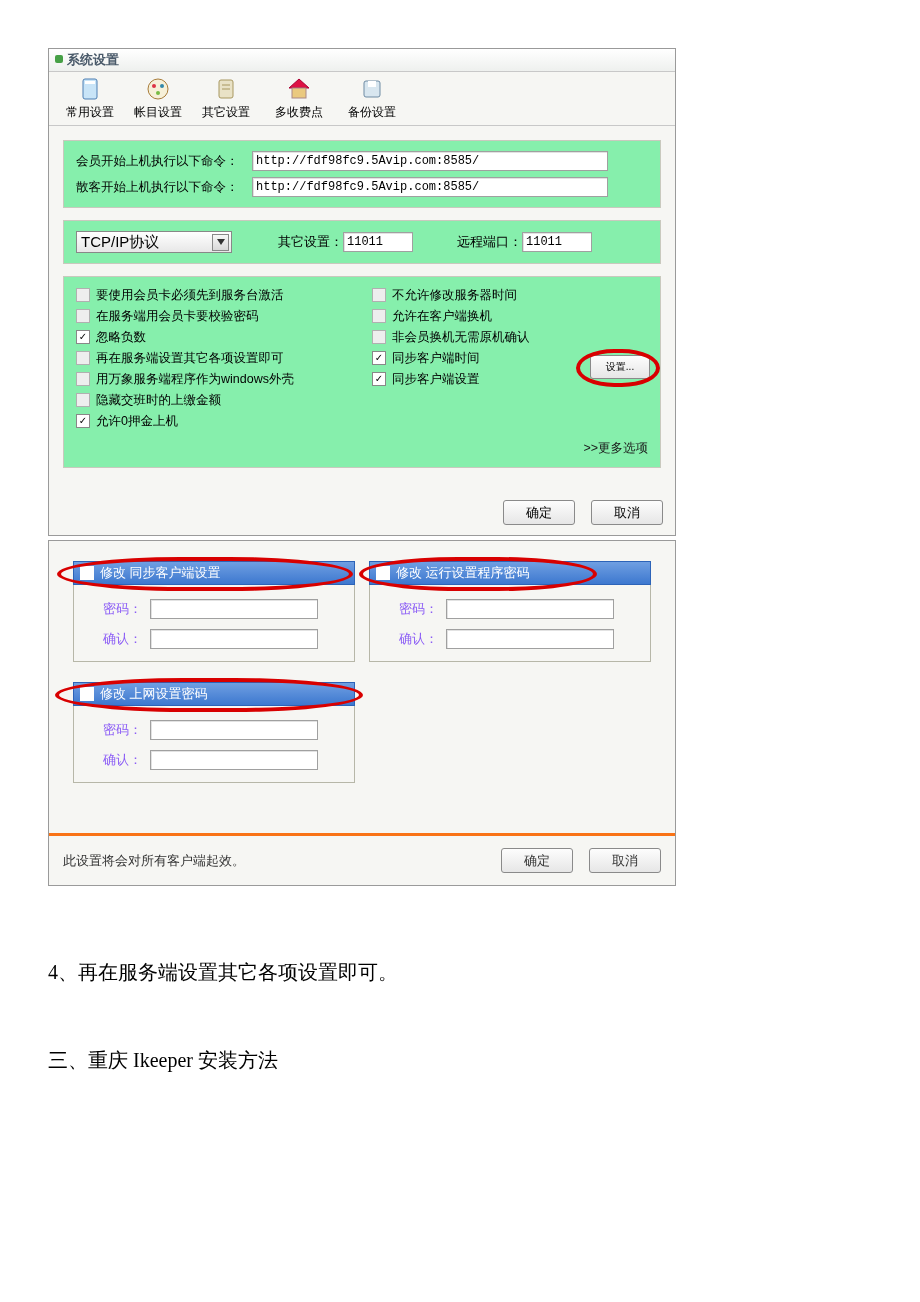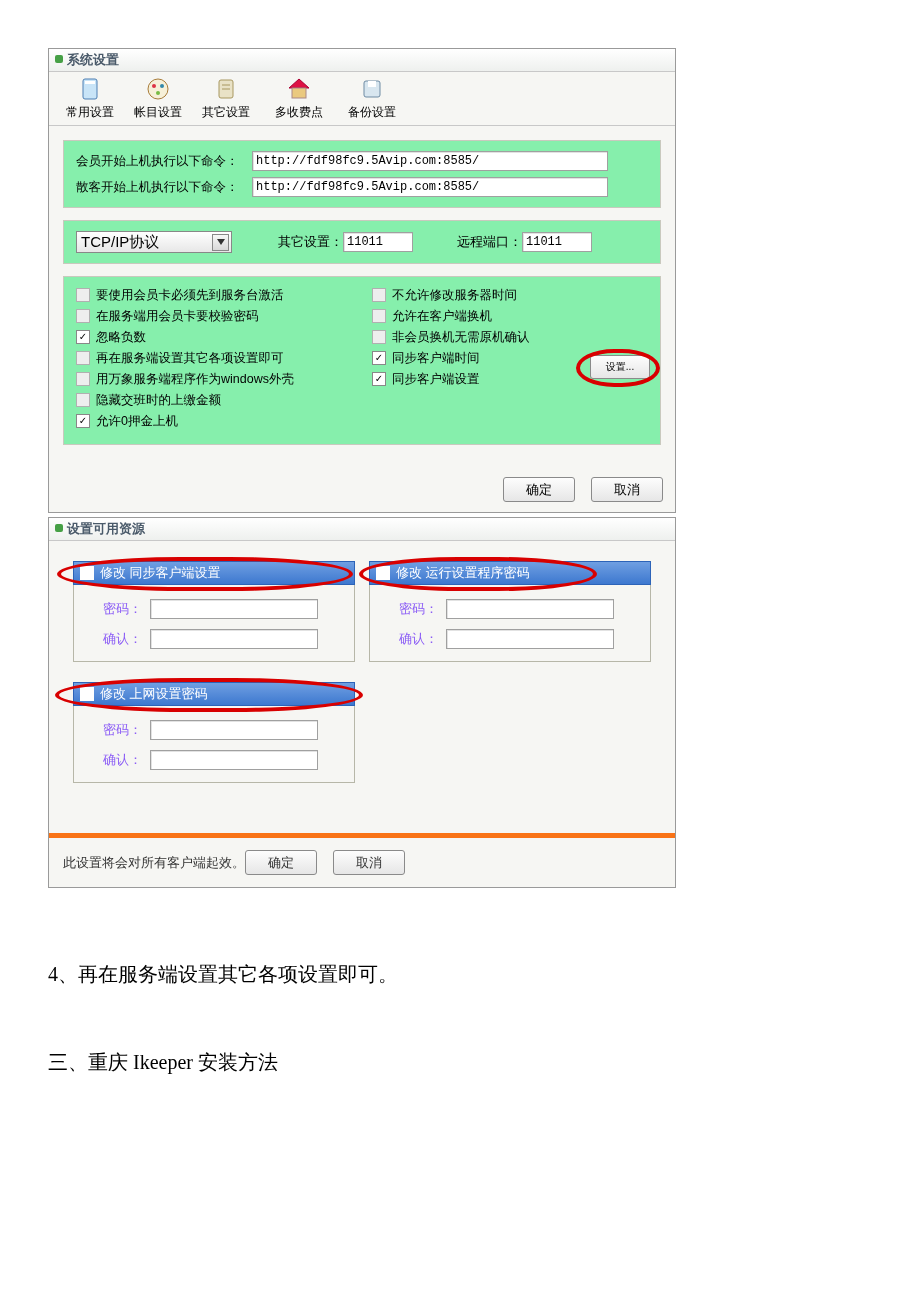--- a/index.html
+++ b/index.html
@@ -148,23 +148,23 @@
   .pw-body{
     border:1px solid #b7b7a8;border-top:none;
     padding:14px 12px 12px 12px;background:#f6f6f3;
   }
   .pw-line{display:flex;align-items:center;margin-bottom:10px;}
   .pw-line:last-child{margin-bottom:0;}
   .pw-lbl{width:56px;text-align:right;margin-right:8px;font-size:13px;color:#8b5cf6;}
   .pw-input{width:160px;height:19px;border:1px solid #a0a0a0;box-shadow:inset 1px 1px 0 #e2e2e2;}
 
   .footer-note{
-    border-top:5px solid #f97316;
+    border-top:3px solid #f97316;
     padding:12px 14px;
-    display:flex;align-items:center;
+    display:flex;align-items:center;justify-content:space-between;
     font-size:13px;color:#333;
   }
 
   
   .bodytext{margin-top:70px;font-size:20px;font-family:"SimSun",serif;}
   .bodytext p{margin:0 0 56px 0;line-height:1.6;}
 </style>
 </head>
 <body>
 
@@ -310,38 +310,36 @@
                 <span>同步客户端设置</span>
               </div>
               <div style="position:absolute;right:-2px;top:68px;">
             <div class="btn btn-settings">
                   <span>设置...</span>
                 </div>
           </div>
               <div class="red-ring" style="width:76px;height:30px;right:-12px;top:62px;"></div>
             </div>
       </div>
+      <span class="more-link">&gt;&gt;更多选项</span>
     </div>
 
   </div>
 
   <div class="dlg-buttons">
     <div class="btn">
           <span>确定</span>
         </div>
     <div class="btn">
           <span>取消</span>
         </div>
   </div>
 </div>
 
 <div class="win2">
-  <div class="titlebar">
-    <span class="dot"></span><span>设置可用资源</span>
-  </div>
 
 
   <div class="pw-area">
     <div class="pw-row">
       <div class="pw-group">
         <div class="pw-group-hdr">
           <span class="hdr-chk"></span>
           <span>修改 同步客户端设置</span>
         </div>
         <div class="red-ring" style="width:288px;height:26px;left:-16px;top:-4px;border-radius:50%/60%;"></div>

